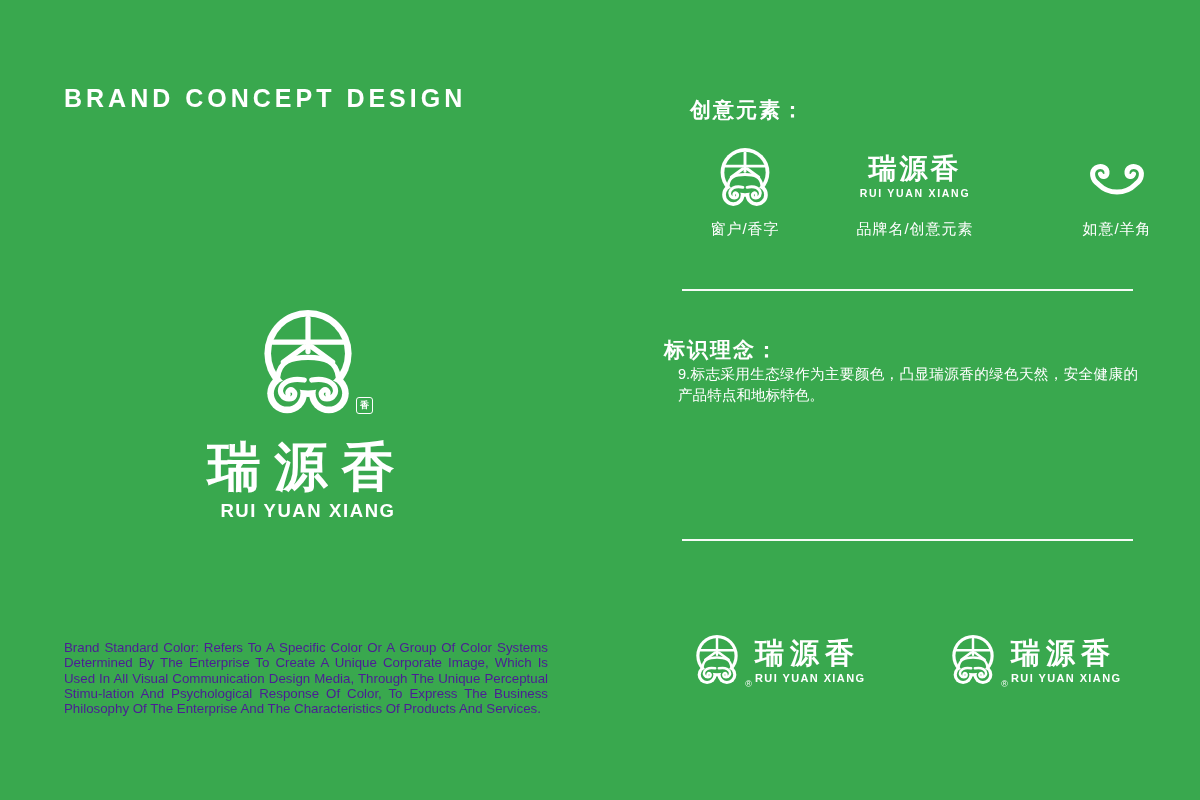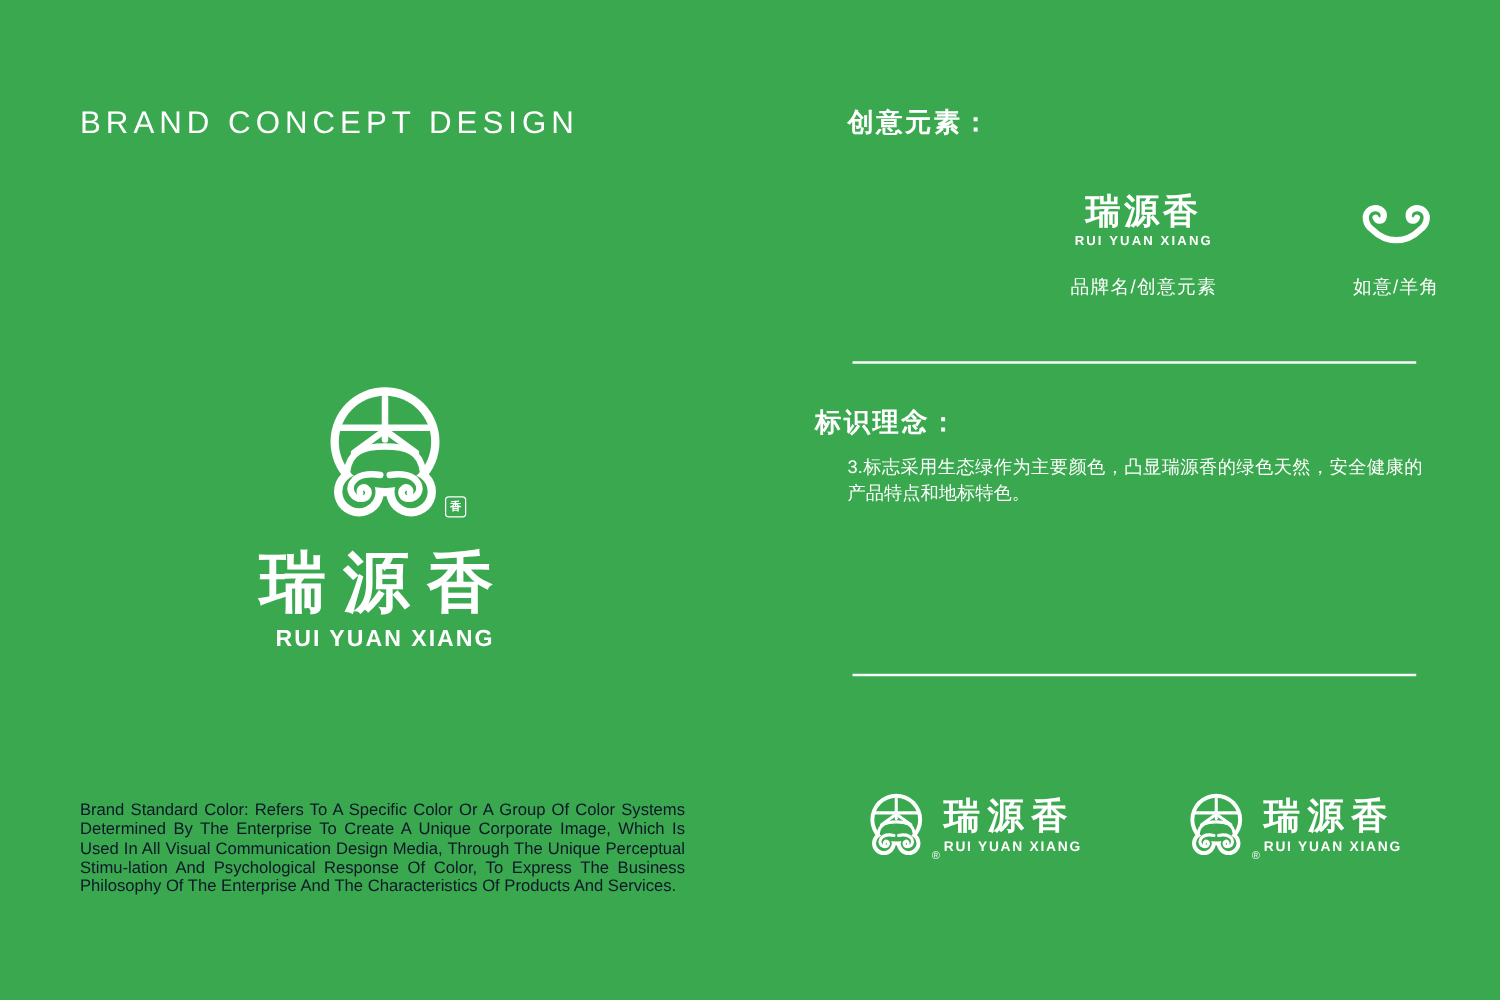--- a/index.html
+++ b/index.html
@@ -6,40 +6,40 @@
   .page{
     position:relative;width:1200px;height:800px;overflow:hidden;
     background:#39a84e;color:#ffffff;
     font-family:"Liberation Sans","DejaVu Sans",sans-serif;
   }
   .defs{position:absolute;width:0;height:0;overflow:hidden;}
 
   
   .brand-title{
     position:absolute;left:64px;top:84px;margin:0;
-    font-size:25px;font-weight:400;letter-spacing:4px;
+    font-size:25px;font-weight:700;letter-spacing:4px;
   }
   .main-logo{position:absolute;left:188px;top:308px;width:240px;text-align:center;}
   .emblem-wrap{position:relative;width:114px;height:109px;margin:0 auto;}
   .seal{
     position:absolute;right:-8px;bottom:3px;width:15px;height:15px;
     border:1.6px solid #fff;border-radius:3px;
     display:flex;align-items:center;justify-content:center;
     font-size:9px;font-weight:700;line-height:1;
   }
   .logo-cn{margin-top:23px;font-size:53px;font-weight:700;letter-spacing:14px;line-height:1;white-space:nowrap;}
   .logo-en{margin-top:7px;font-size:18.5px;font-weight:700;letter-spacing:1.6px;white-space:nowrap;}
 
   .color-note{
     position:absolute;left:64px;top:640px;width:484px;margin:0;
-    font-size:13.3px;line-height:1.15;text-align:justify;color:#0f172a;
+    font-size:13.3px;line-height:1.15;text-align:justify;color:#4c1d95;
   }
 
   
-  .section-heading{position:absolute;margin:0;font-size:21px;font-weight:700;letter-spacing:2px;}
+  .section-heading{position:absolute;margin:12px;font-size:21px;font-weight:700;letter-spacing:2px;}
   .creative-heading{left:678px;top:84px;}
   .concept-heading{left:652px;top:324px;}
 
   .element{position:absolute;top:138px;transform:translateX(-50%);width:190px;}
   .el-1{left:745px;} .el-2{left:915px;} .el-3{left:1117px;}
   .el-iconbox{height:78px;display:flex;align-items:center;justify-content:center;}
   .el-label{margin-top:4px;font-size:15px;text-align:center;letter-spacing:1px;}
 
   .mini-cn{font-size:28px;font-weight:700;letter-spacing:3px;line-height:1;text-align:center;white-space:nowrap;}
   .mini-en{font-size:10.5px;font-weight:700;letter-spacing:1.7px;margin-top:4px;text-align:center;white-space:nowrap;}
@@ -104,20 +104,28 @@
         </span>
     </div>
     <div class="logo-cn">瑞源香</div>
     <div class="logo-en">RUI YUAN XIANG</div>
   </div>
 
   <p class="color-note">Brand Standard Color: Refers To A Specific Color Or A Group Of Color Systems Determined By The Enterprise To Create A Unique Corporate Image, Which Is Used In All Visual Communication Design Media, Through The Unique Perceptual Stimu-lation And Psychological Response Of Color, To Express The Business Philosophy Of The Enterprise And The Characteristics Of Products And Services.</p>
 
   <h2 class="section-heading creative-heading">创意元素：</h2>
 
+  <div class="element el-1">
+    <div class="el-iconbox">
+      <svg width="64" height="61">
+          <use href="#emblem"></use>
+        </svg>
+    </div>
+    <div class="el-label">窗户/香字</div>
+  </div>
 
   <div class="element el-2">
     <div class="el-iconbox">
       <div>
         <div class="mini-cn">瑞源香</div>
         <div class="mini-en">RUI YUAN XIANG</div>
       </div>
     </div>
     <div class="el-label">品牌名/创意元素</div>
   </div>
@@ -128,21 +136,21 @@
           <use href="#horn"></use>
         </svg>
     </div>
     <div class="el-label">如意/羊角</div>
   </div>
 
   <div class="rule rule-1"></div>
 
   <h2 class="section-heading concept-heading">标识理念：</h2>
   <div class="concept-body">
-    <p>3.标志采用生态绿作为主要颜色，凸显瑞源香的绿色天然，安全健康的产品特点和地标特色。</p>
+    <p>9.标志采用生态绿作为主要颜色，凸显瑞源香的绿色天然，安全健康的产品特点和地标特色。</p>
   </div>
 
   <div class="rule rule-2"></div>
 
   <div class="lockup lockup-1">
     <div class="emblem-wrap-sm">
       <svg width="54" height="52">
           <use href="#emblem"></use>
         </svg>
       <span class="reg-mark">®</span>

